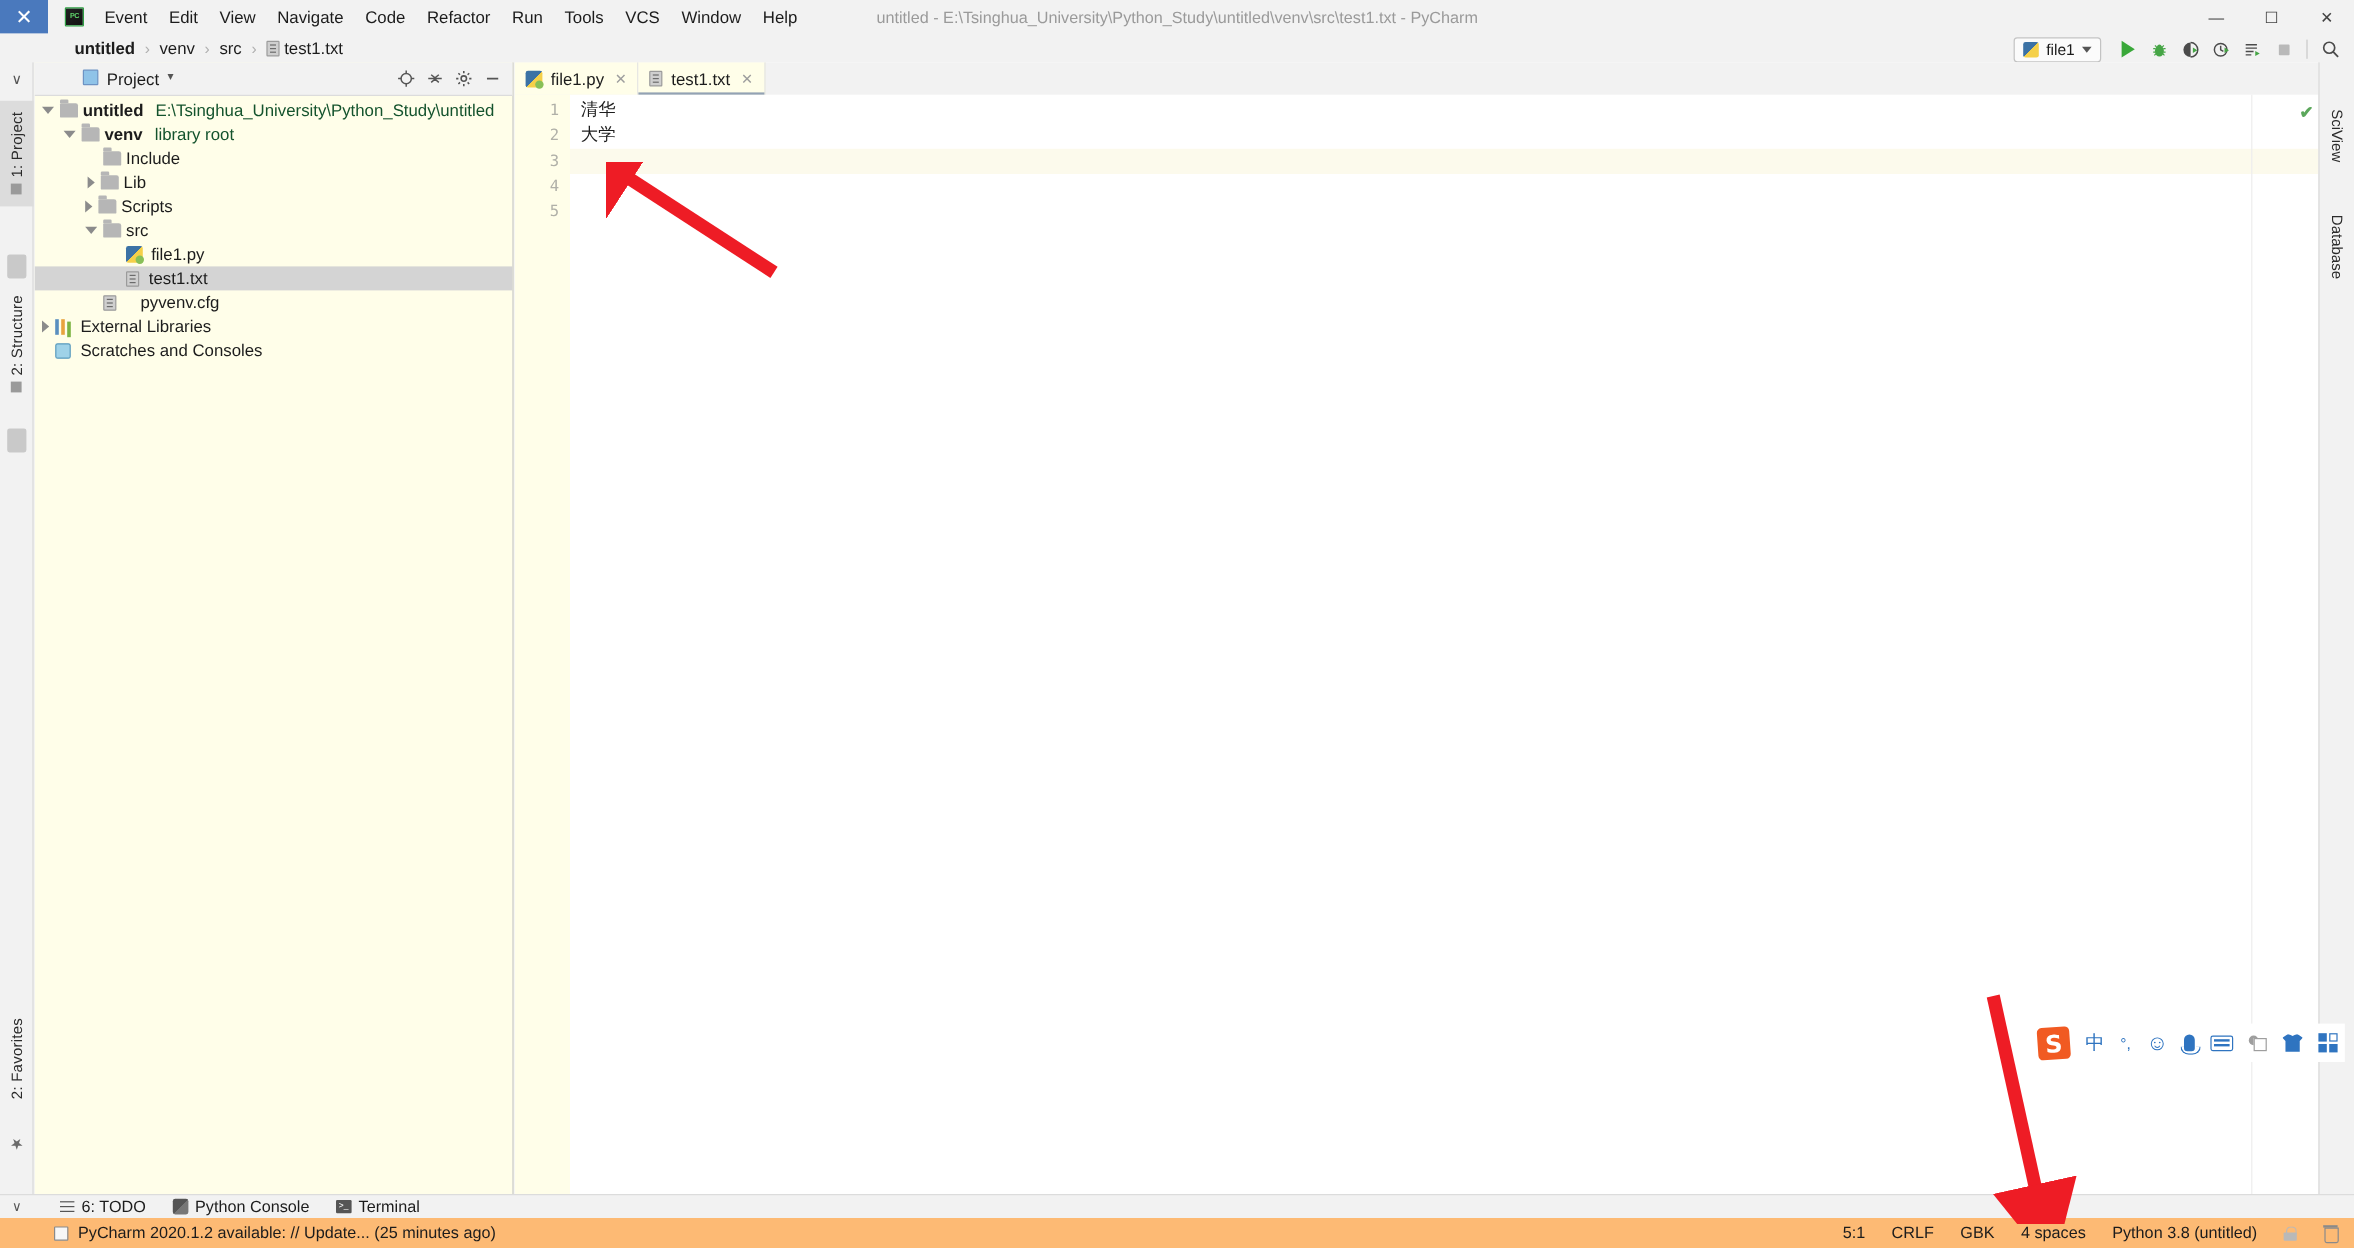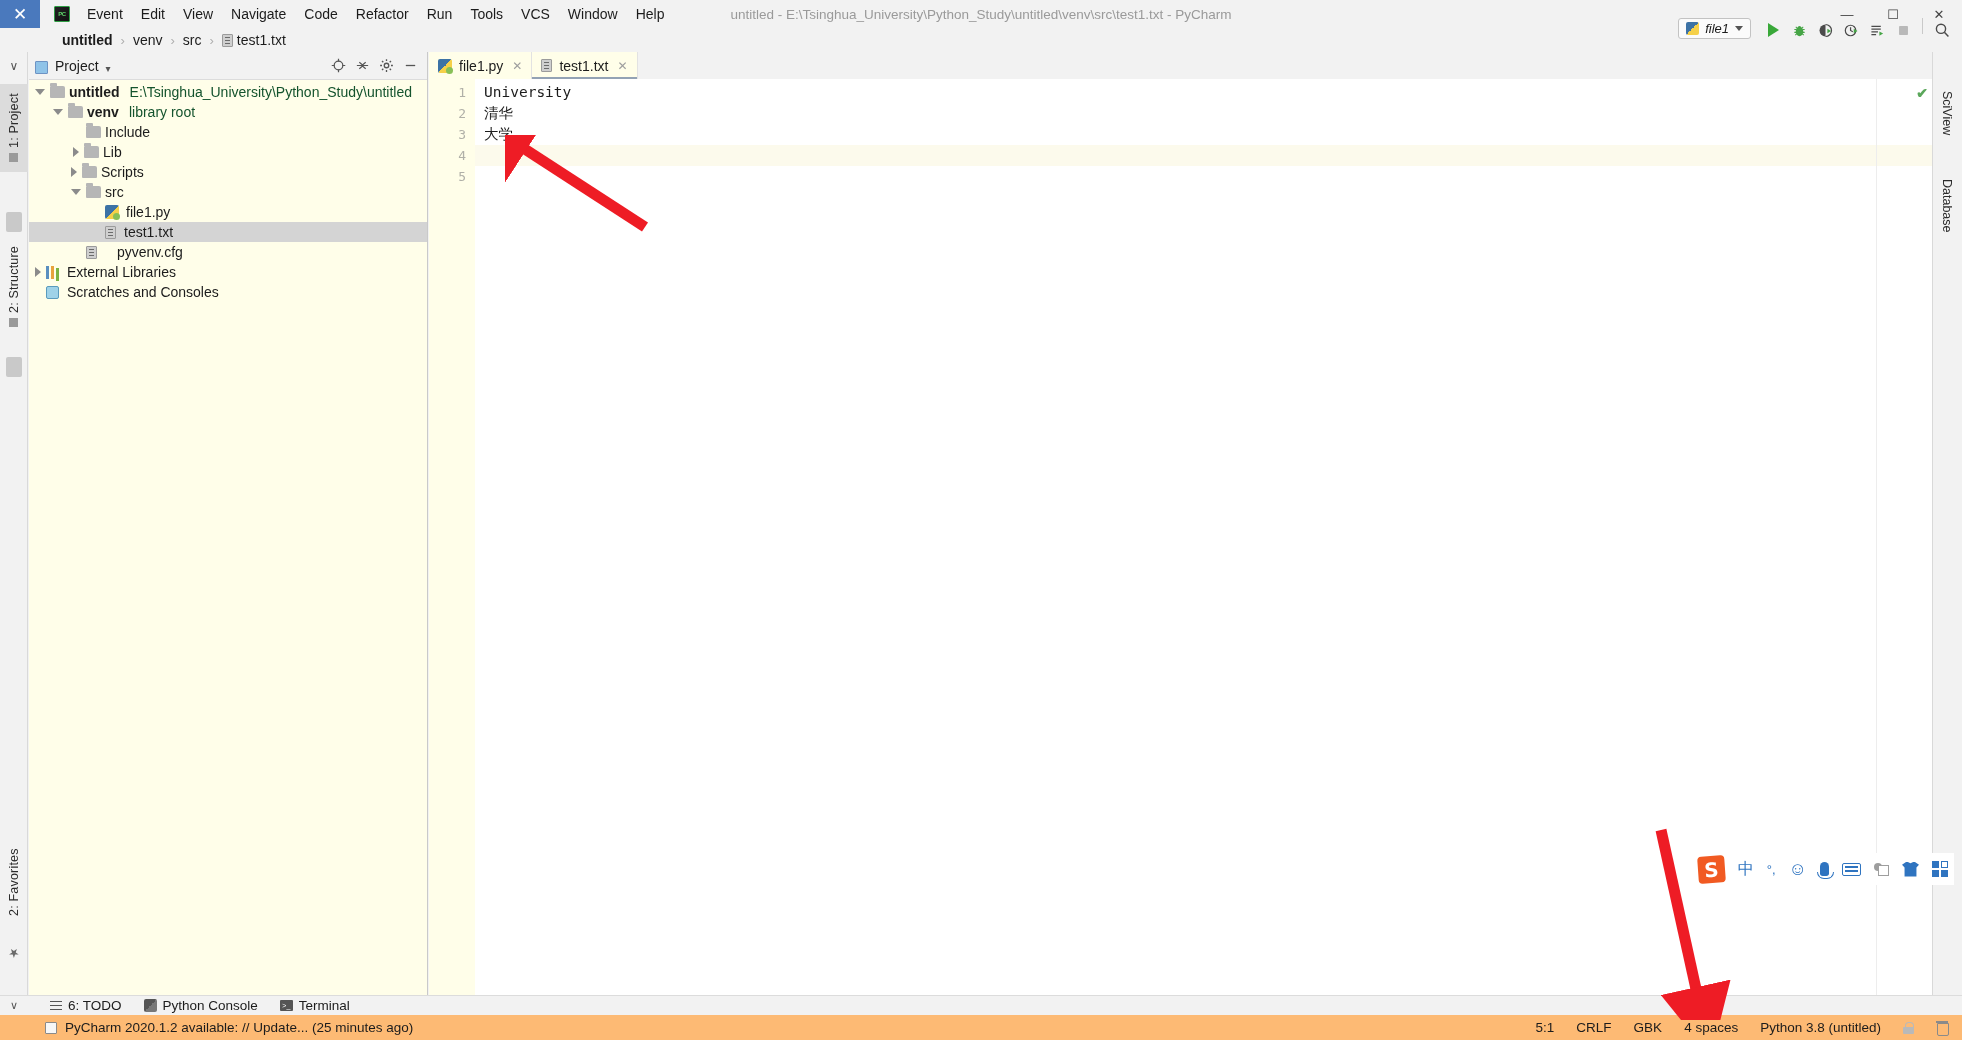--- a/index.html
+++ b/index.html
@@ -62,22 +62,22 @@
     display:inline-block;width:11px;height:13px;background:#cfcfcf;
     border:1px solid #9b9b9b; position:relative; border-radius:1px;
   }
   .txt-ico:before{
     content:""; position:absolute; left:2px; top:2px; right:2px; height:1px;
     background:#6b6b6b; box-shadow:0 3px 0 #6b6b6b, 0 6px 0 #6b6b6b;
   }
 
   
   .toolbar-right {
-    position:absolute; right:8px; top:18px; height:26px;
-    display:flex; gap:2px;font-style:italic;
+    position:absolute; right:8px; top:28px; height:26px;
+    display:flex; align-items:center; gap:2px;
   }
   .runcfg {
     display:flex;align-items:center;gap:6px;height:21px;padding:0 7px;
     border:1px solid #c3c3c3;border-radius:3px;background:#fbfbfb;
     font-size:13px; margin-right:8px;
   }
   .py-ico {
     width:13px;height:13px;border-radius:2px;
     background:linear-gradient(135deg,#3c72a5 0 50%, #f5d049 50% 100%);
   }
@@ -112,21 +112,21 @@
 
   
   .project-panel {
     position:absolute; left:29px; top:52px; width:399px; bottom:45px;
     background:#fffee9; border-right:1px solid #c9c9c9;
   }
   .pp-header {
     height:28px; display:flex; align-items:center; background:#f2f2f2;
     border-bottom:1px solid #dcdcdc; padding:0 6px;
   }
-  .pp-title { display:flex;align-items:flex-end;gap:7px;font-size:14px; }
+  .pp-title { display:flex;align-items:flex-start;gap:7px;font-size:14px;margin-left:34px; }
   .pp-sq { width:13px;height:13px;border:1px solid #6d93c4;background:#8fc3e8;border-radius:1px;}
   .pp-actions { margin-left:auto; display:flex; align-items:center; gap:2px; }
   .pp-act {
     width:22px;height:22px;display:flex;align-items:center;justify-content:center;
     color:#555; font-size:13px;
   }
   .tree { padding-top:2px; font-size:14px; }
   .trow {
     height:20px; display:flex; align-items:center; gap:4px;
     padding-left:6px; white-space:nowrap; overflow:hidden;
@@ -517,21 +517,20 @@
 
     <div class="gutter">
       <div class="gline">1</div>
       <div class="gline">2</div>
       <div class="gline">3</div>
       <div class="gline">4</div>
       <div class="gline">5</div>
     </div>
 
     <div class="codeview">
-      <div class="cline">University</div>
       <div class="cline cjk">清华</div>
       <div class="cline cjk">大学</div>
       <div class="cline caret"></div>
     </div>
     <div class="code-vsplit"></div>
     <div class="insp-ok">✔</div>
   </div>
 
   <div class="rightstripe">
     <div class="rtab" style="top:22px;height:78px;">

